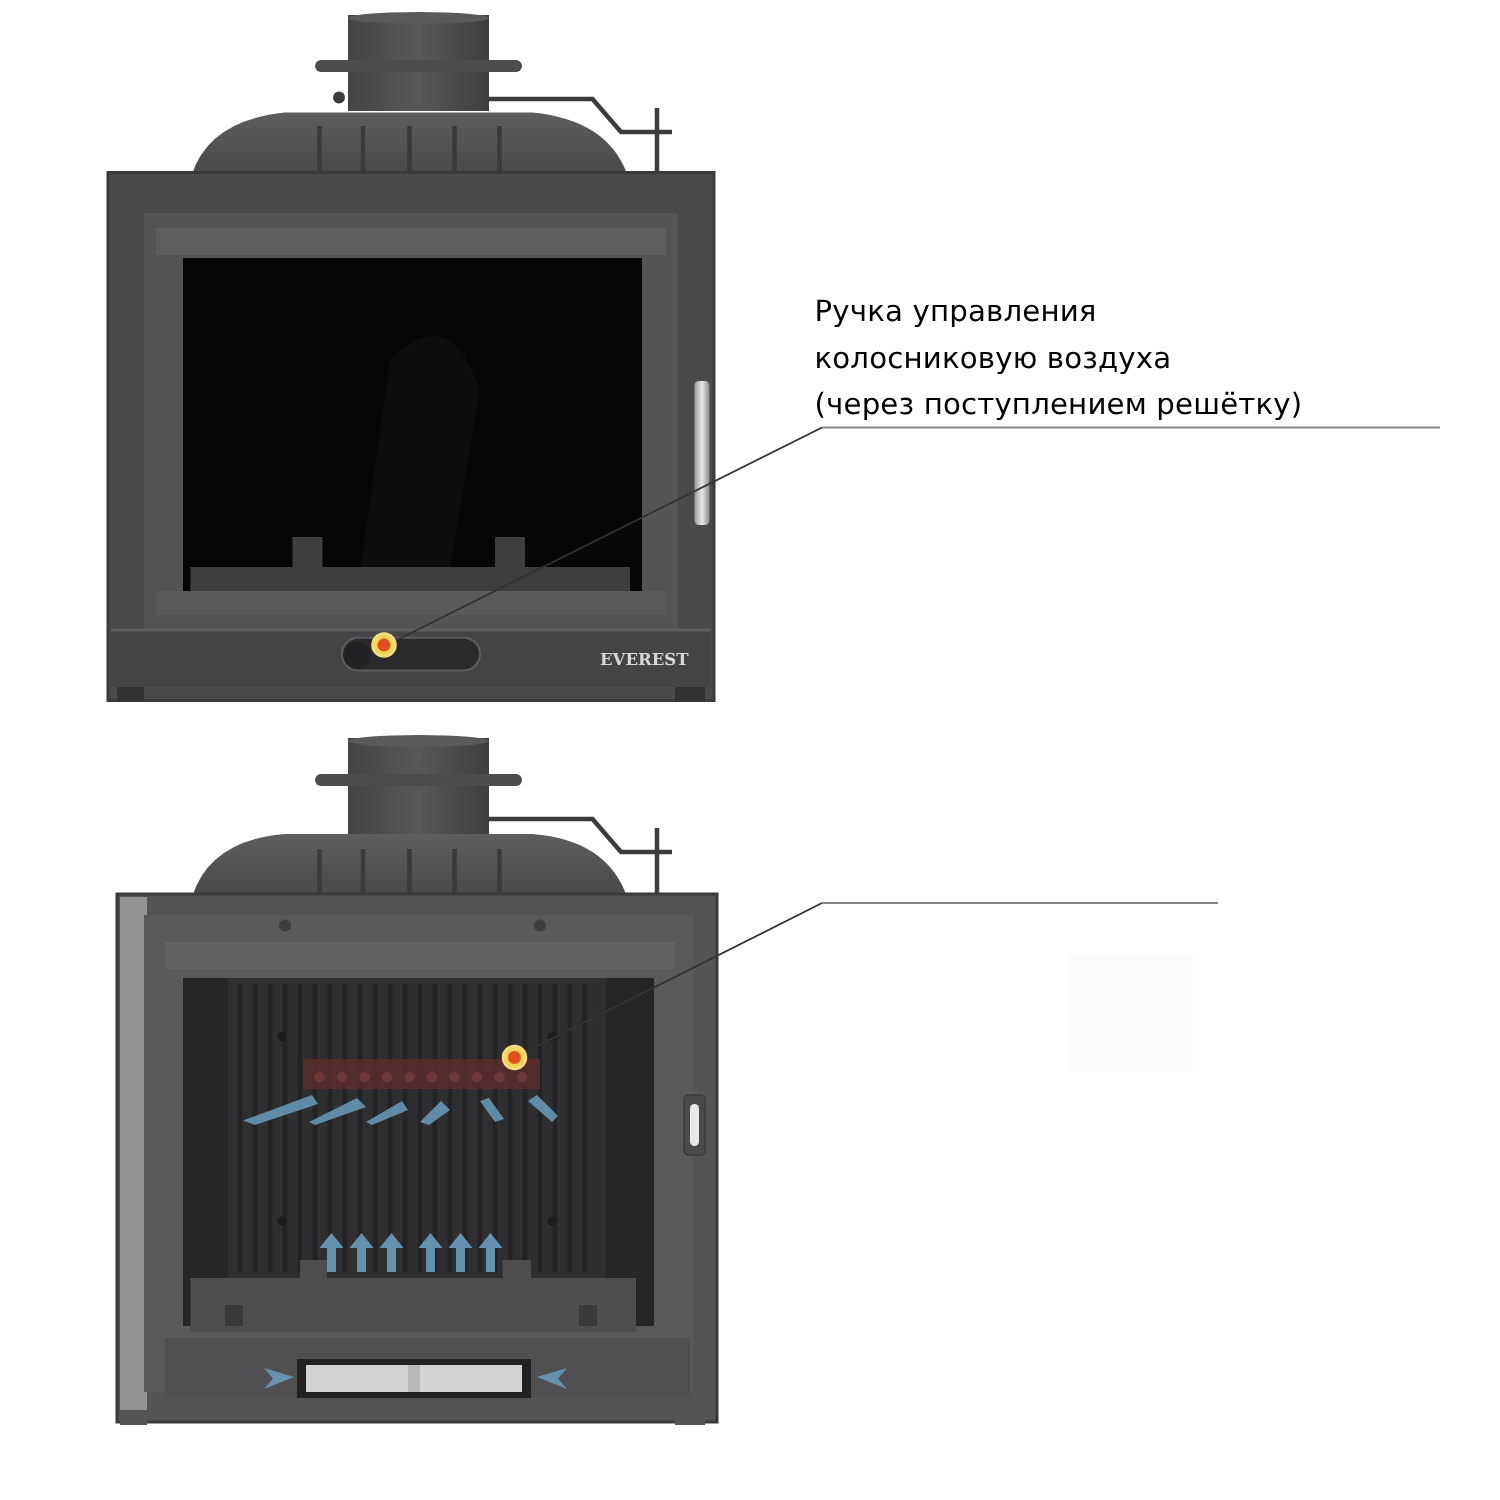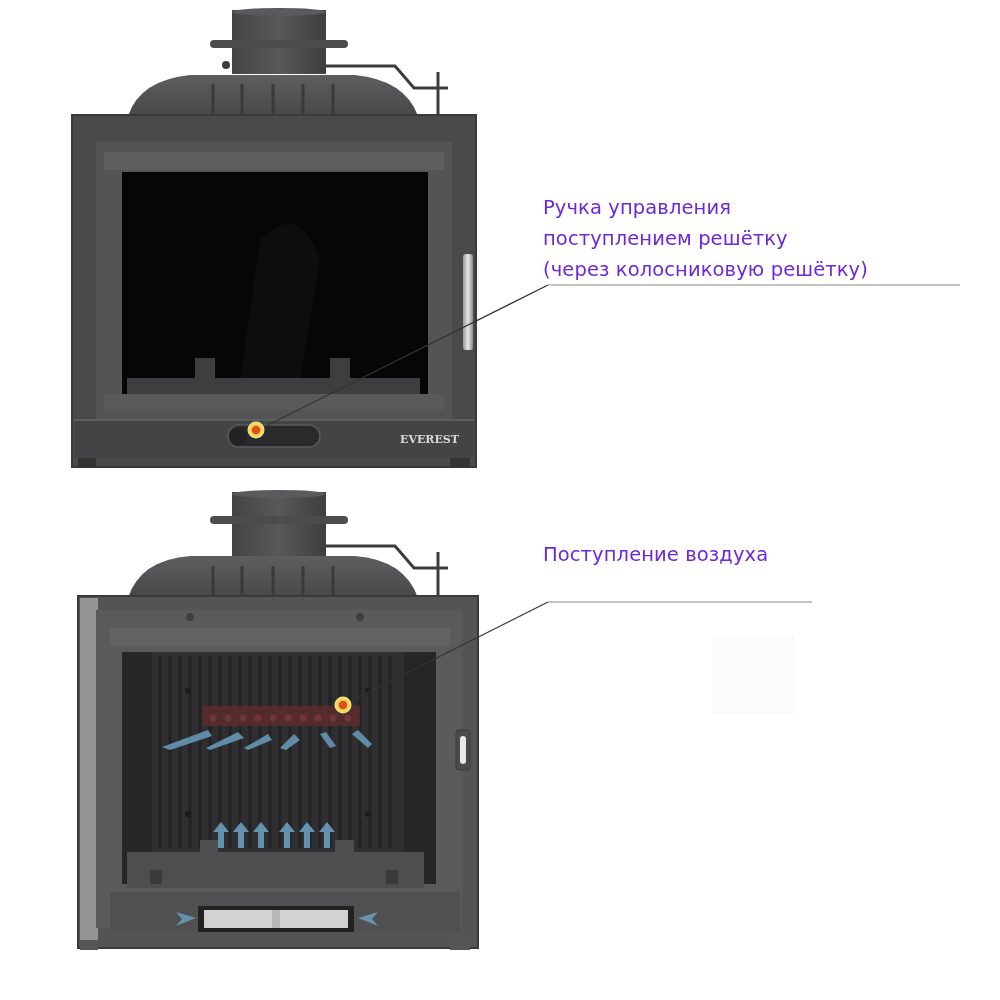--- a/index.html
+++ b/index.html
@@ -1,19 +1,19 @@
 <!DOCTYPE html>
 <html><head>
 <meta charset="utf-8">
 <style>
   html, body { margin:0; padding:0; background:#ffffff; }
   body { width:1000px; height:1000px; position:relative; overflow:hidden;
          font-family:"DejaVu Sans","Liberation Sans",sans-serif; }
   .stage { position:absolute; left:0; top:0; width:1000px; height:1000px; }
-  .label { position:absolute; color:#6d28d9; font-size:19.5px; line-height:31px; letter-spacing:0.1px; }
+  .label { position:absolute; color:#000000; font-size:19.5px; line-height:31px; letter-spacing:0.1px; }
   .label div { white-space:nowrap; }
   #label1 { left:543px; top:192px; }
   #label2 { left:543px; top:539px; }
   svg { position:absolute; left:0; top:0; }
 </style>
 </head>
 <body>
 
 <div class="stage">
 
@@ -201,21 +201,20 @@
     <line x1="345" y1="704" x2="548" y2="602" stroke="#333" stroke-width="1.2"></line>
     <line x1="548" y1="602" x2="812" y2="602" stroke="#888" stroke-width="1.2"></line>
     <circle cx="343" cy="705" r="8.5" fill="url(#markerG)"></circle>
   </g>
 
   <rect x="712" y="636" width="83" height="78" fill="#fbfbfb"></rect>
 </svg>
 
 <div id="label1" class="label">
   <div>Ручка управления</div>
-  <div>поступлением решётку</div>
-  <div>(через колосниковую решётку)</div>
+  <div>колосниковую воздуха</div>
+  <div>(через поступлением решётку)</div>
 </div>
 
 <div id="label2" class="label">
-  <div>Поступление воздуха</div>
 </div>
 
 </div>
 
 </body></html>

